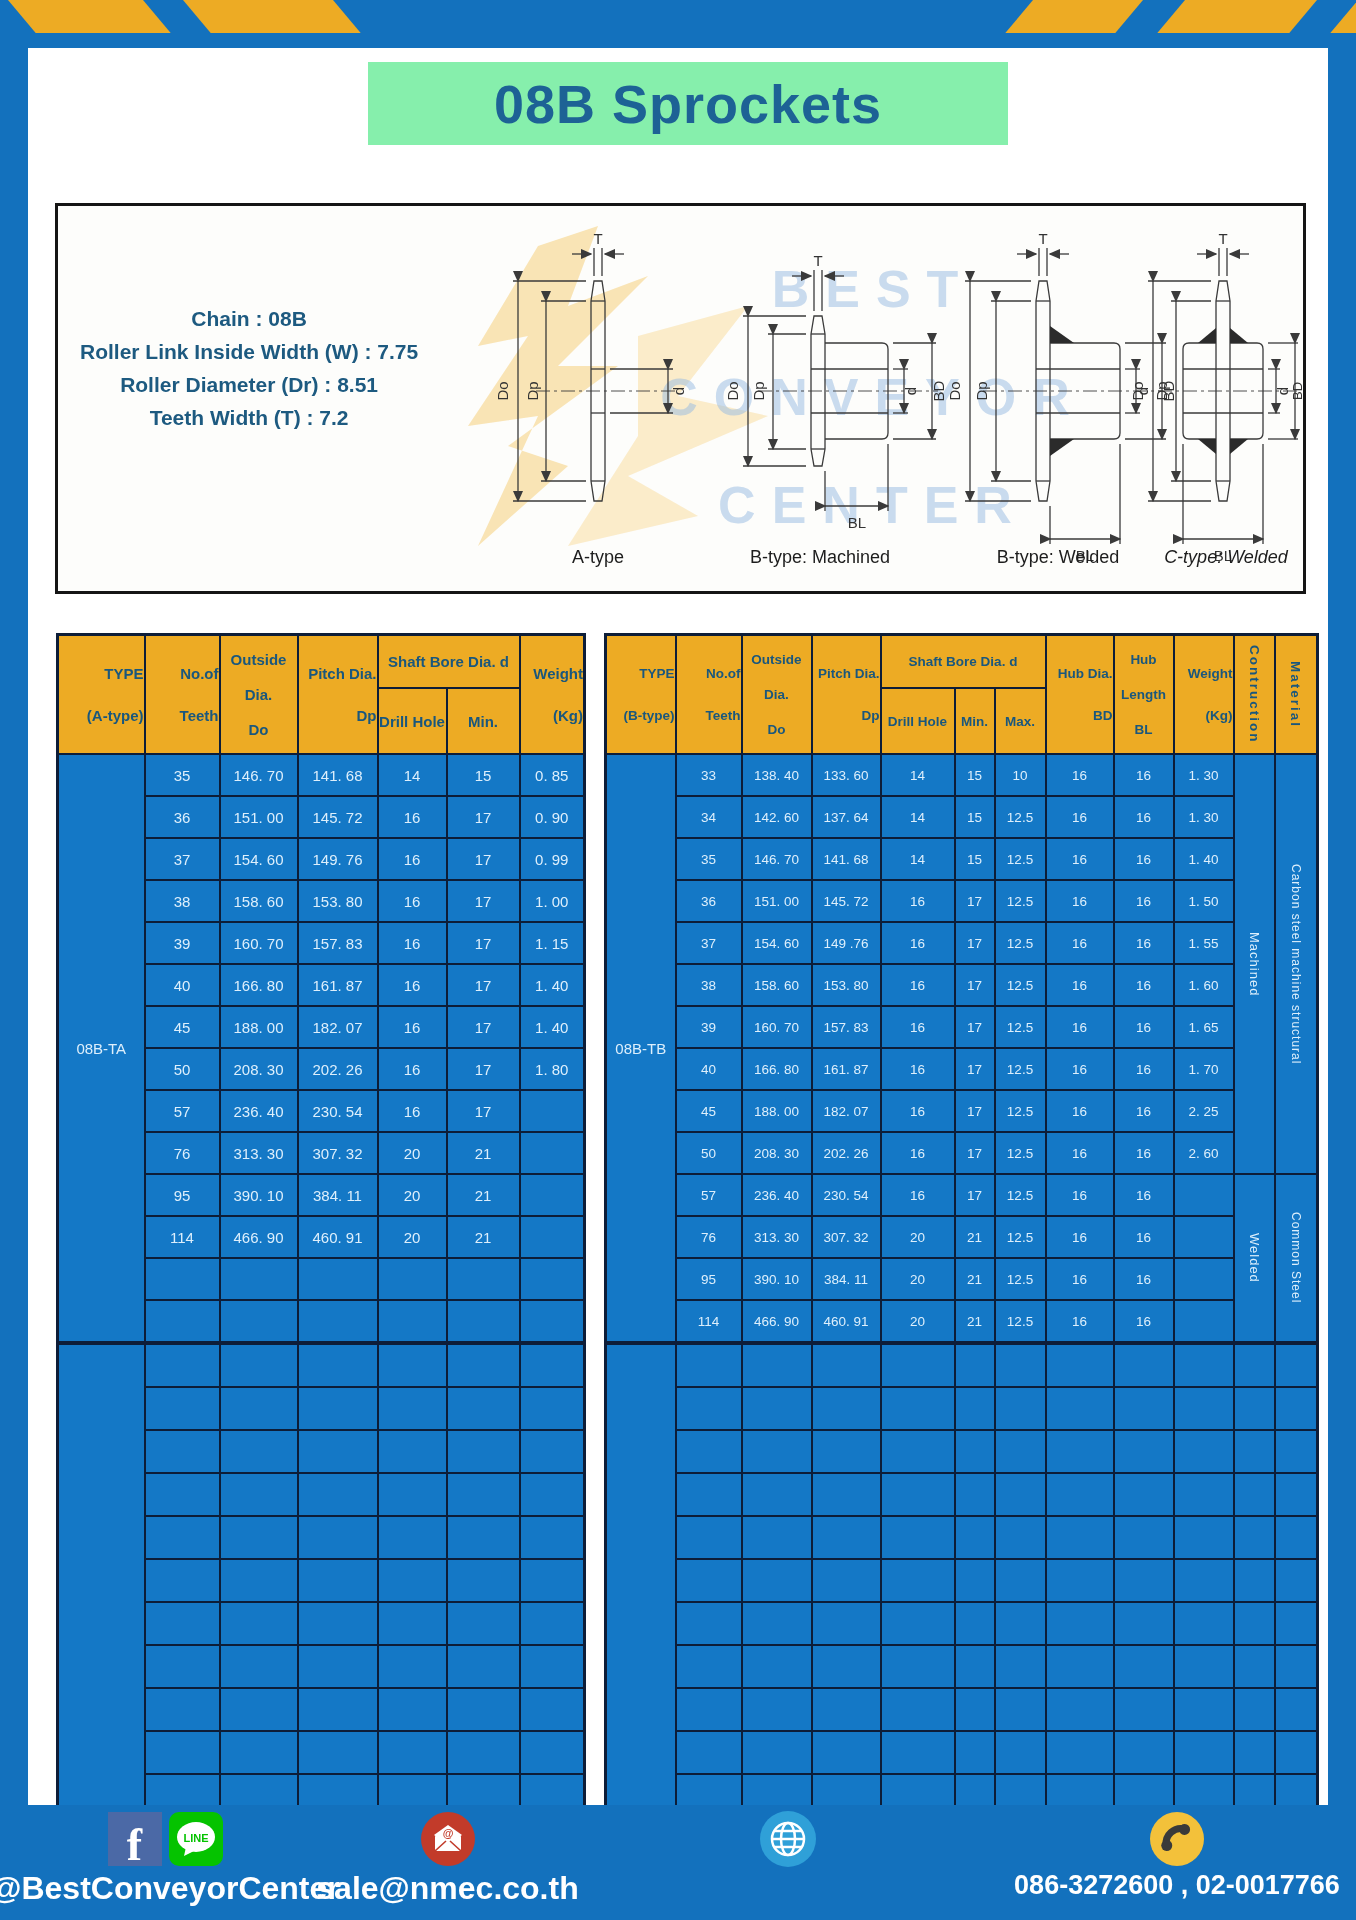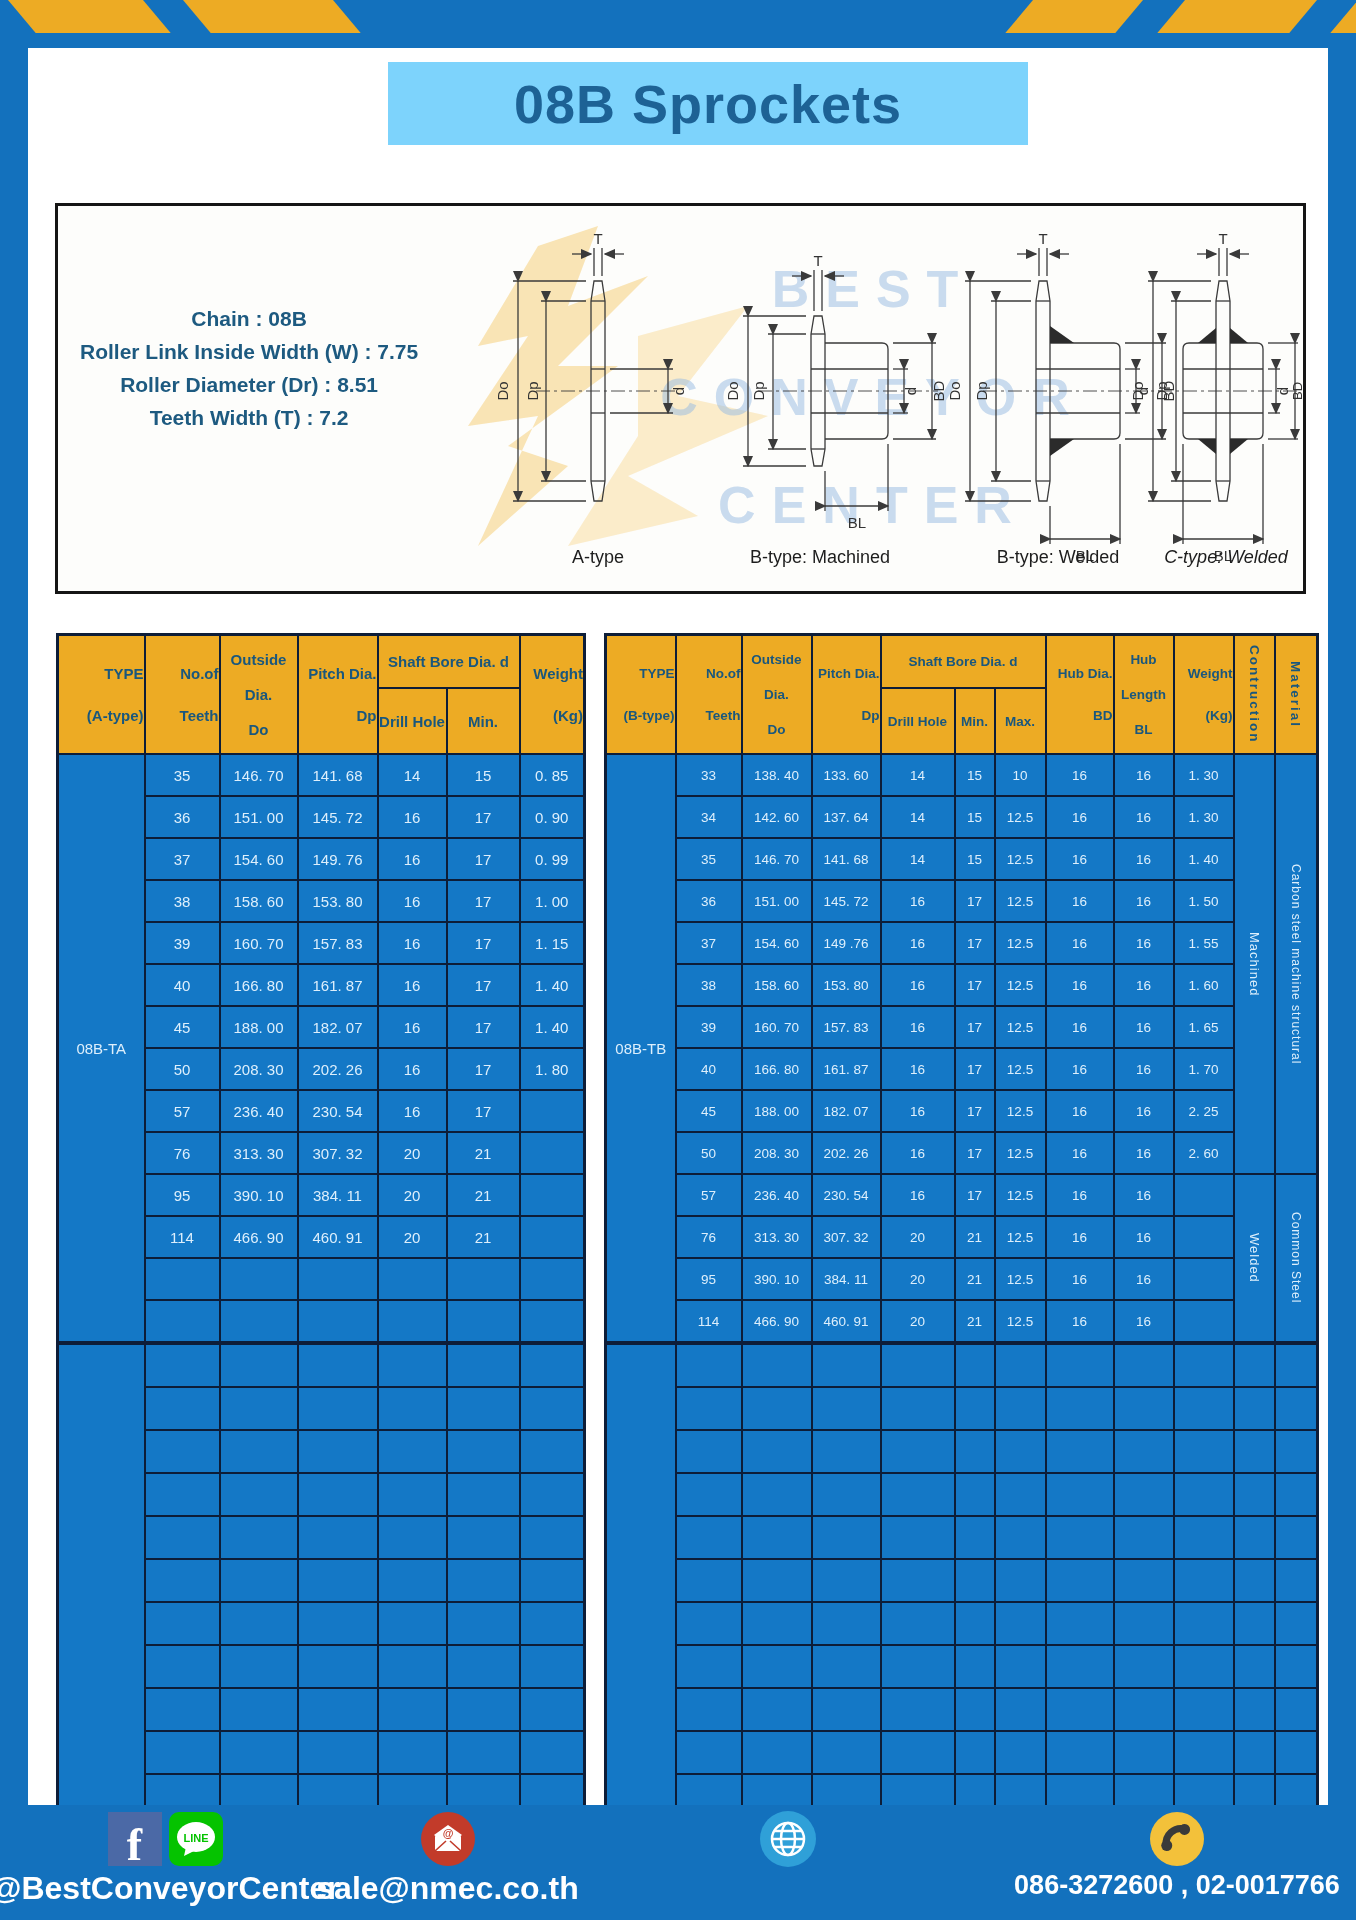--- a/index.html
+++ b/index.html
@@ -8,21 +8,21 @@
 
   
   .stripes{position:absolute;left:0;top:0;width:1356px;height:33px;background:#1371bd;overflow:hidden;}
   .stripe{position:absolute;top:0;height:33px;background:#edab24;transform-origin:top left;}
   .stripe.l{transform:skewX(40deg);}
   .stripe.r{transform:skewX(-40deg);}
 
   
   .page{position:absolute;left:28px;top:48px;width:1300px;height:1757px;background:#ffffff;}
 
-  .title-box{position:absolute;left:388px;top:62px;width:640px;height:83px;background:#7dd3fc;
+  .title-box{position:absolute;left:368px;top:62px;width:640px;height:83px;background:#86efac;
     display:flex;align-items:center;justify-content:center;}
   .title-box span{font-size:54px;font-weight:700;color:#1d6295;letter-spacing:1px;}
 
   
   .diagram-box{position:absolute;left:55px;top:203px;width:1245px;height:385px;background:#fdfdfb;
     border:3px solid #151515;}
   .specs{position:absolute;left:22px;top:96px;z-index:3;}
   .specs div{font-size:21px;font-weight:700;color:#1d5a80;line-height:33px;white-space:nowrap;text-align:center;}
   .watermark{position:absolute;left:420px;top:16px;width:790px;height:350px;z-index:1;
     display:flex;flex-direction:column;align-items:center;justify-content:center;pointer-events:none;}

